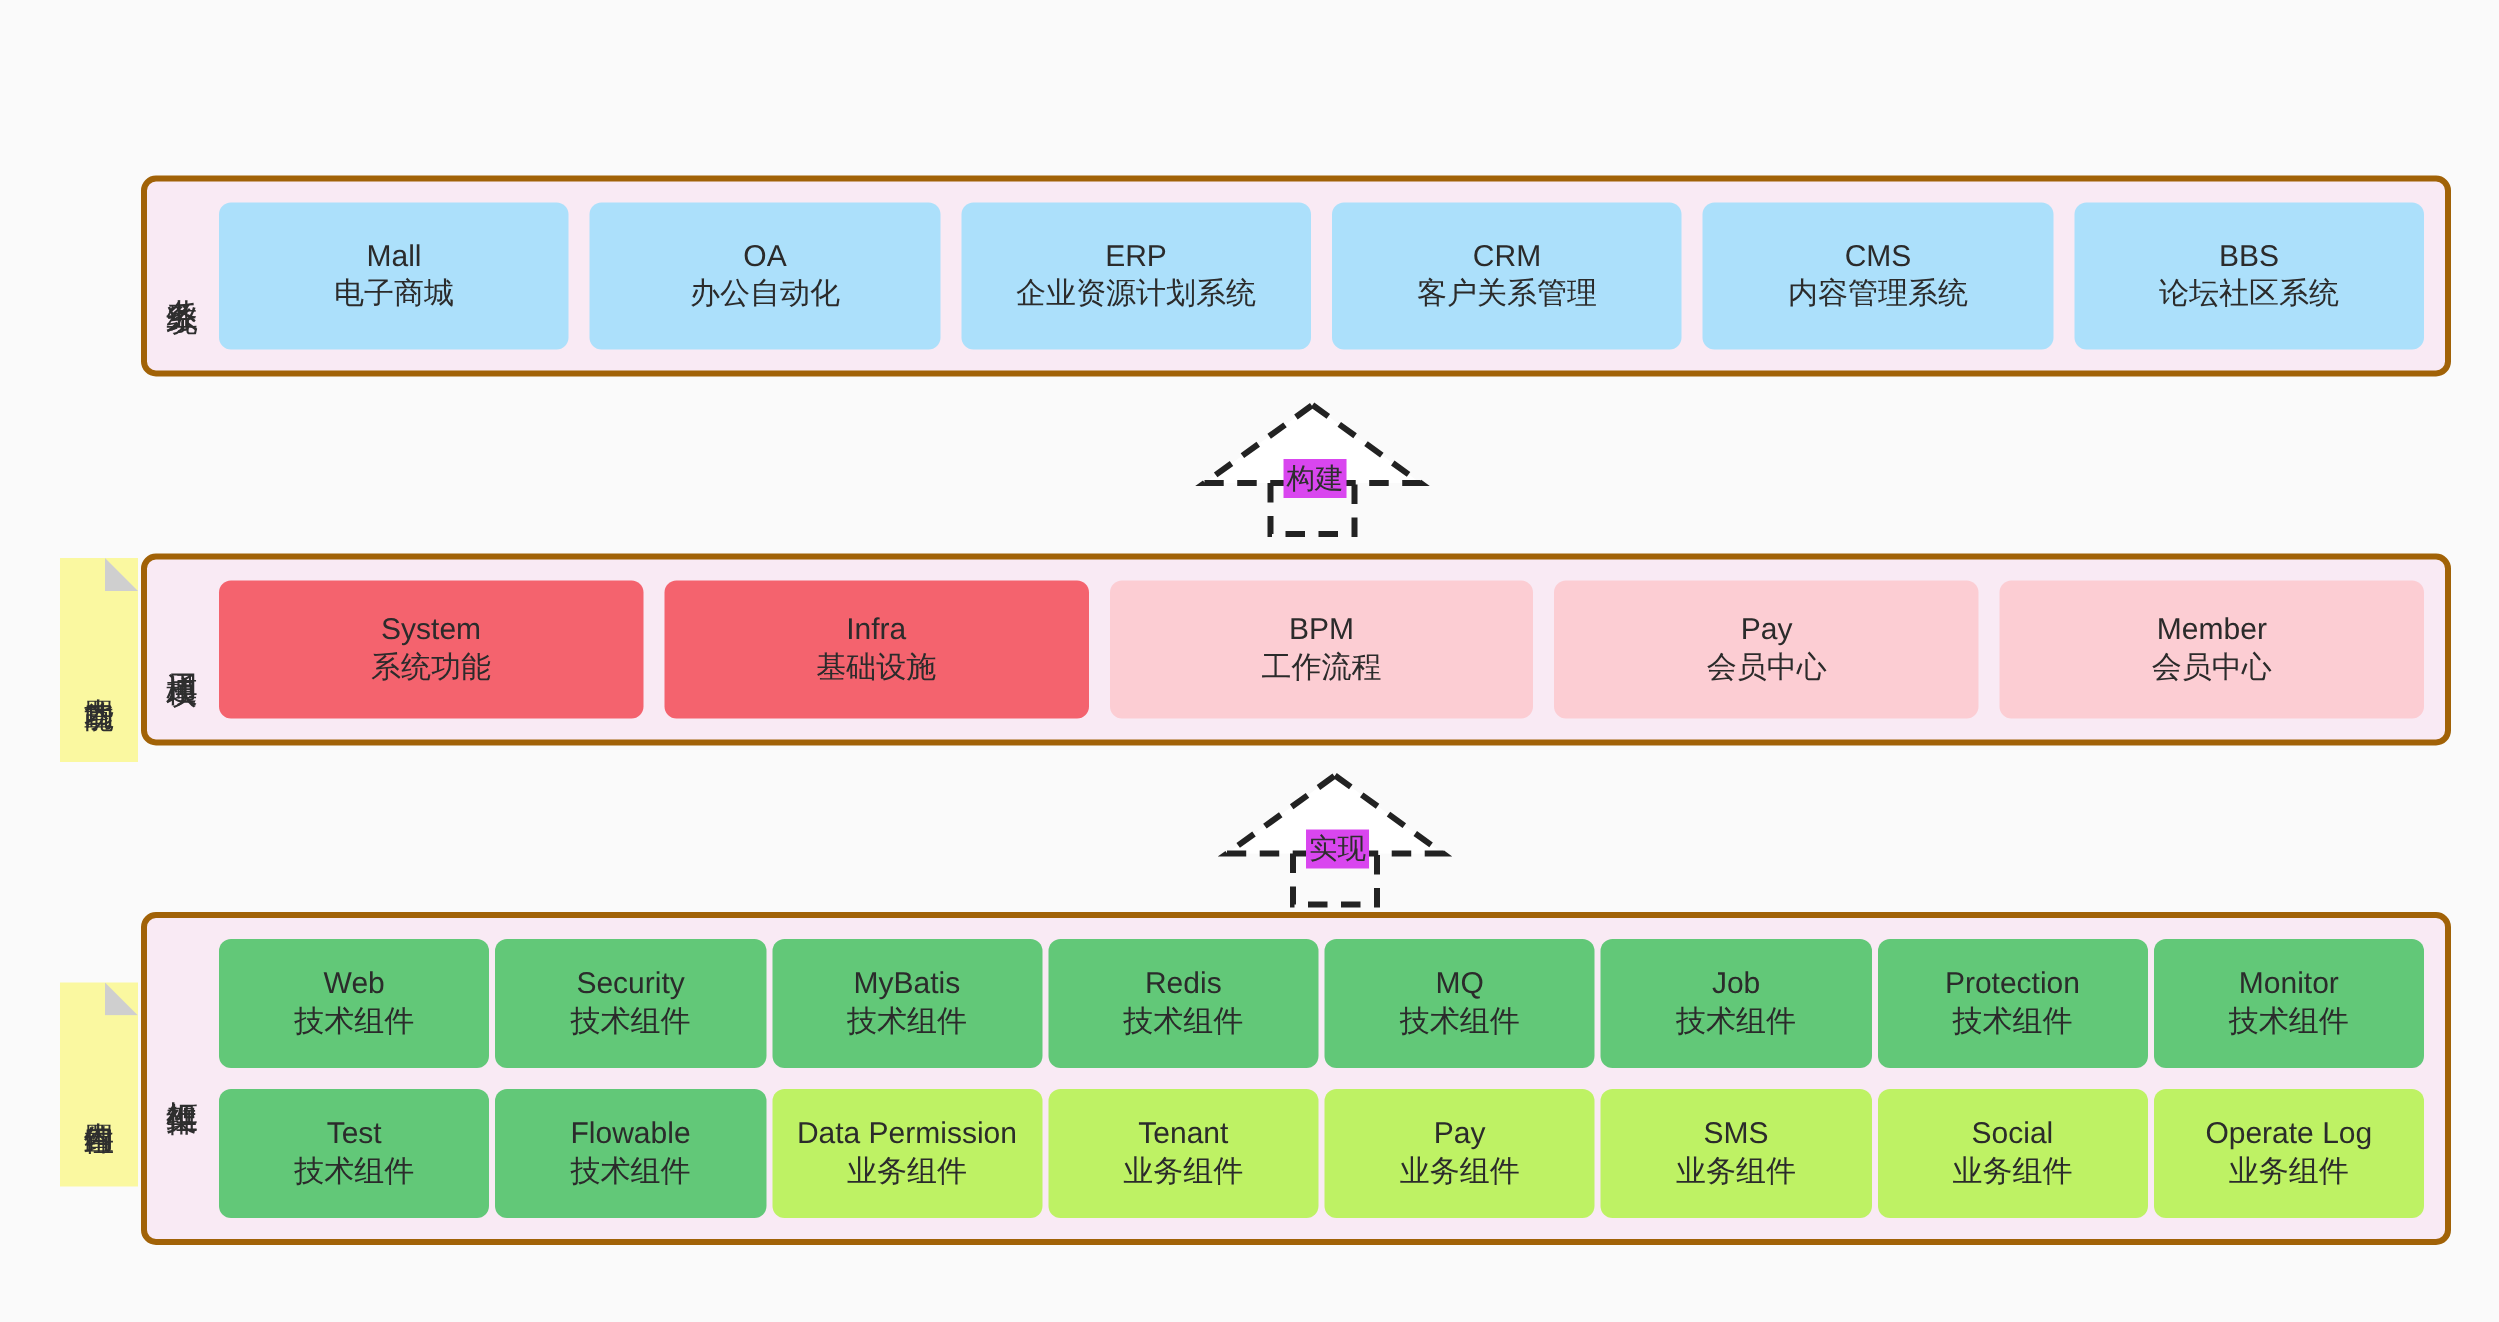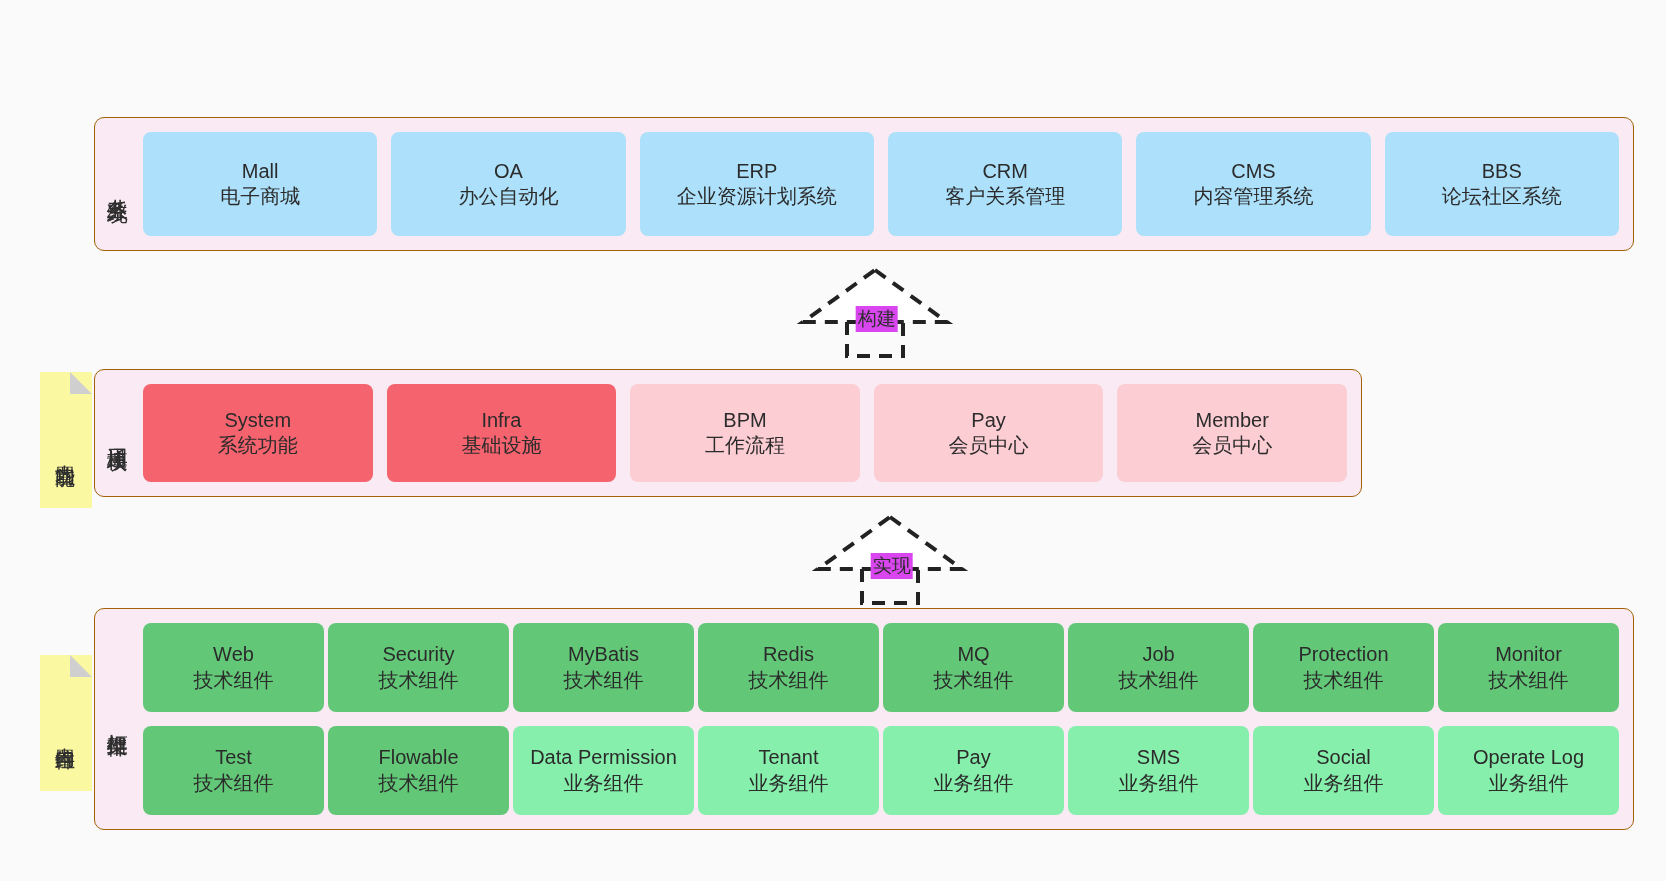--- a/index.html
+++ b/index.html
@@ -18,21 +18,21 @@
 
   .canvas {
     position: absolute;
     inset: 0;
   }
 
   
   .layer {
     position: absolute;
     background: #f9eaf4;
-    border: 1px solid #a16207;
+    border: 4px solid #a16207;
     border-radius: 10px;
     box-sizing: border-box;
     display: flex;
     align-items: stretch;
   }
 
   .layer-title {
     flex: 0 0 auto;
     width: 44px;
     display: flex;
@@ -83,21 +83,21 @@
     padding: 4px 6px;
     min-width: 0;
   }
   .card .l1 { white-space: normal; }
   .card .l2 { white-space: nowrap; }
 
   .card.blue   { background: #ace0fb; }
   .card.red    { background: #f4636e; }
   .card.pink   { background: #fccdd3; }
   .card.green  { background: #62c878; }
-  .card.lgreen { background: #86efac; }
+  .card.lgreen { background: #bef264; }
 
   
   .note {
     position: absolute;
     background: #faf8a0;
     box-sizing: border-box;
     display: flex;
     align-items: center;
     justify-content: center;
     font-size: 20px;
@@ -185,21 +185,21 @@
       <polyline points="52,56 52,90 108,90 108,56" fill="none" stroke="#222222" stroke-width="4" stroke-dasharray="13 9"></polyline>
     </svg>
     <span class="arrow-label">构建</span>
   </div>
 
   <div class="note" style="left:40px; top:372px; width:52px; height:136px;">
     <span class="fold"></span>
     <span>内置功能</span>
   </div>
 
-  <div class="layer" id="layer-modules" style="left:94px; top:369px; width:1268px; height:128px;">
+  <div class="layer" id="layer-modules" style="left:94px; top:369px; width:1540px; height:128px;">
     <div class="layer-title">通用模块</div>
     <div class="layer-body">
       <div class="card red">
         <span class="l1">System</span>
         <span class="l2">系统功能</span>
       </div>
       <div class="card red">
         <span class="l1">Infra</span>
         <span class="l2">基础设施</span>
       </div>

